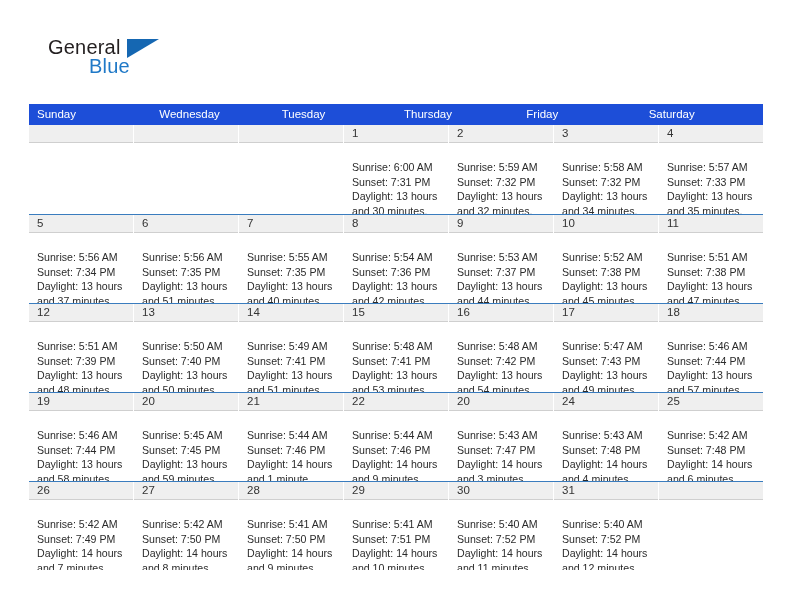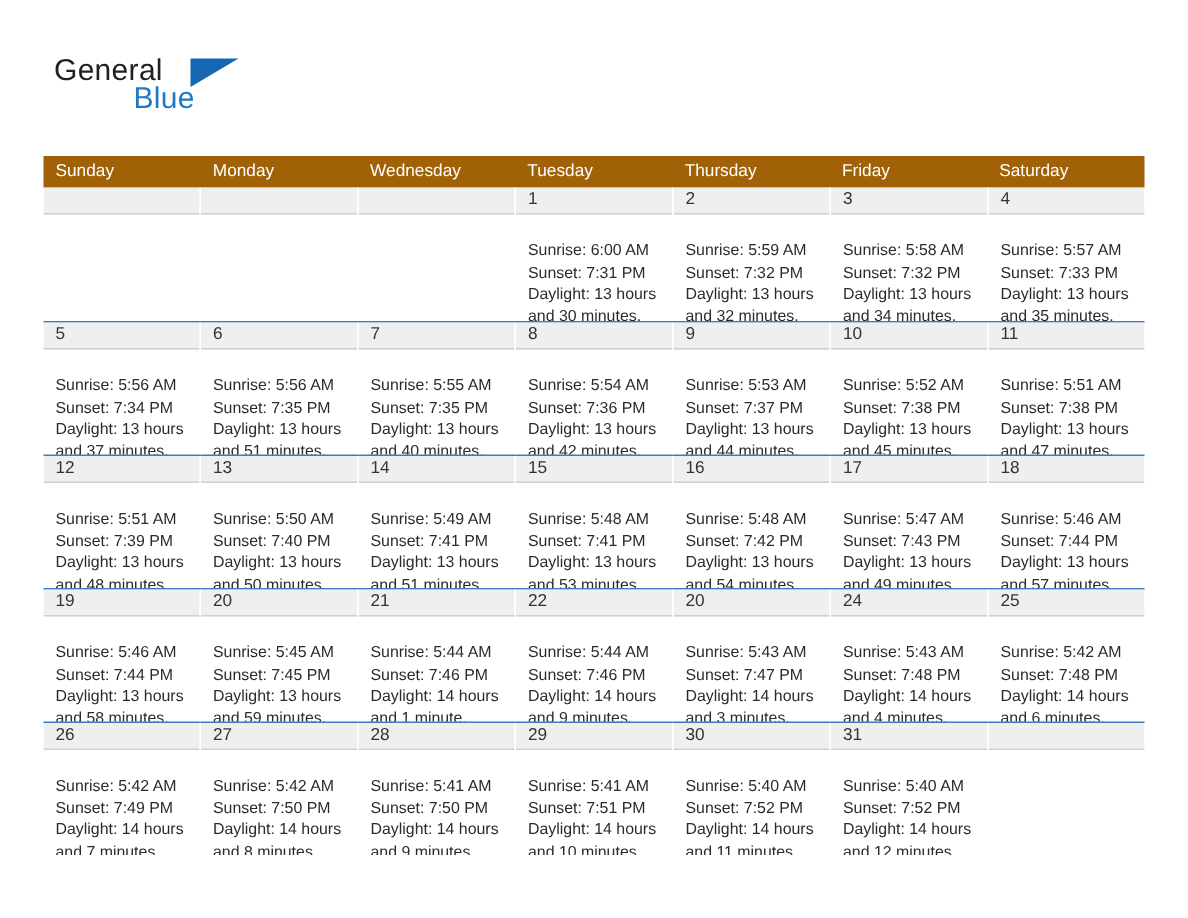--- a/index.html
+++ b/index.html
@@ -30,21 +30,21 @@
   }
   .brand {
     position: absolute;
     left: 36px;
     top: 36px;
     width: 130px;
     height: 48px;
   }
   .brand-general {
     position: absolute;
-    left: 0;
+    left: 12px;
     top: 0;
     font-size: 20px;
     letter-spacing: .2px;
     color: #231f20;
     line-height: 22px;
   }
   .brand-blue {
     position: absolute;
     left: 53px;
     top: 19px;
@@ -84,21 +84,21 @@
 
   
   .calendar {
     position: absolute;
     left: 29px;
     top: 104px;
     width: 734px;
   }
   .weekday-row {
     display: flex;
-    background: #a16207;
+    background: #1d4ed8;
     height: 21px;
   }
   .weekday {
     flex: 1 1 0;
     color: #ffffff;
     font-size: 11.5px;
     line-height: 21px;
     padding-left: 8px;
     box-sizing: border-box;
     white-space: nowrap;
@@ -157,21 +157,20 @@
     <div class="brand">
       <span class="brand-general">General</span>
       <span class="brand-tri"></span>
       <span class="brand-blue">Blue</span>
     </div>
   </div>
 
   <div class="calendar">
     <div class="weekday-row">
       <div class="weekday">Sunday</div>
-      <div class="weekday">Monday</div>
       <div class="weekday">Wednesday</div>
       <div class="weekday">Tuesday</div>
       <div class="weekday">Thursday</div>
       <div class="weekday">Friday</div>
       <div class="weekday">Saturday</div>
     </div>
 
     <div id="weeks-container">
         <div class="week">
           <div class="day empty">

